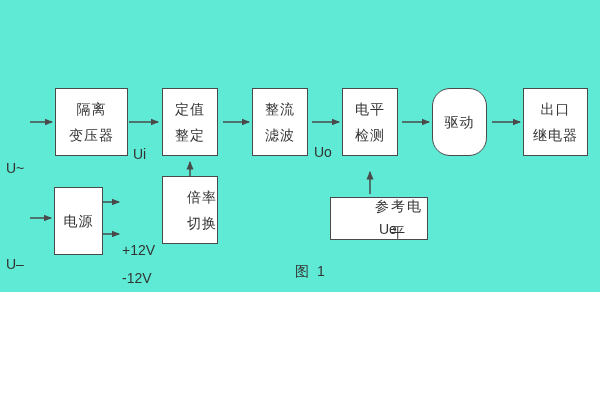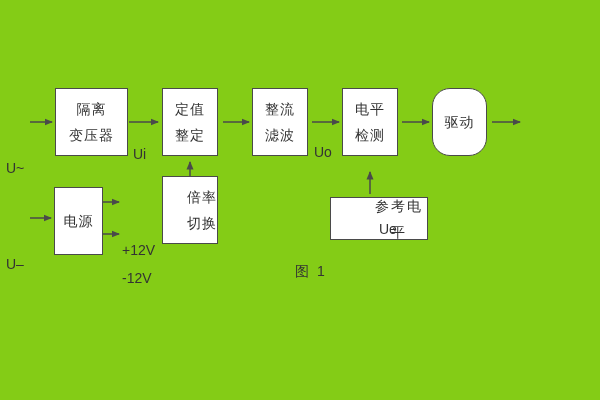--- a/index.html
+++ b/index.html
@@ -1,17 +1,17 @@
 <!DOCTYPE html>
 <html><head>
 <meta charset="utf-8">
 <style>
   html,body{margin:0;padding:0;background:#fff;}
   #stage{
-    position:relative;width:600px;height:400px;background:#84cc16;overflow:hidden;
+    position:relative;width:600px;height:292px;background:#5eead4;overflow:hidden;
     font-family:"Liberation Sans","DejaVu Sans",sans-serif;color:#333333;
   }
   .block{
     position:absolute;box-sizing:border-box;border:1.5px solid #4a4a4a;background:#ffffff;
     display:flex;flex-direction:column;align-items:center;justify-content:center;
     font-size:14px;letter-spacing:1px;line-height:26px;text-align:center;
   }
   .siglabel{
     position:absolute;font-size:14px;color:#333333;white-space:nowrap;margin-top:47px;
   }
@@ -62,20 +62,24 @@
 
   <div class="block" style="left:342px;top:88px;width:56px;height:68px;">
     <span>电平</span>
     <span>检测</span>
   </div>
 
   <div class="block" style="left:432px;top:88px;width:55px;height:68px;border-radius:18px;">
     <span>驱动</span>
   </div>
 
+  <div class="block" style="left:523px;top:88px;width:65px;height:68px;">
+    <span>出口</span>
+    <span>继电器</span>
+  </div>
 
   <div class="block" style="left:54px;top:187px;width:49px;height:68px;">
     <span>电源</span>
   </div>
 
   <div class="block" style="left:162px;top:176px;width:56px;height:68px;align-items:flex-end;">
     <span>倍率</span>
     <span>切换</span>
   </div>
 

